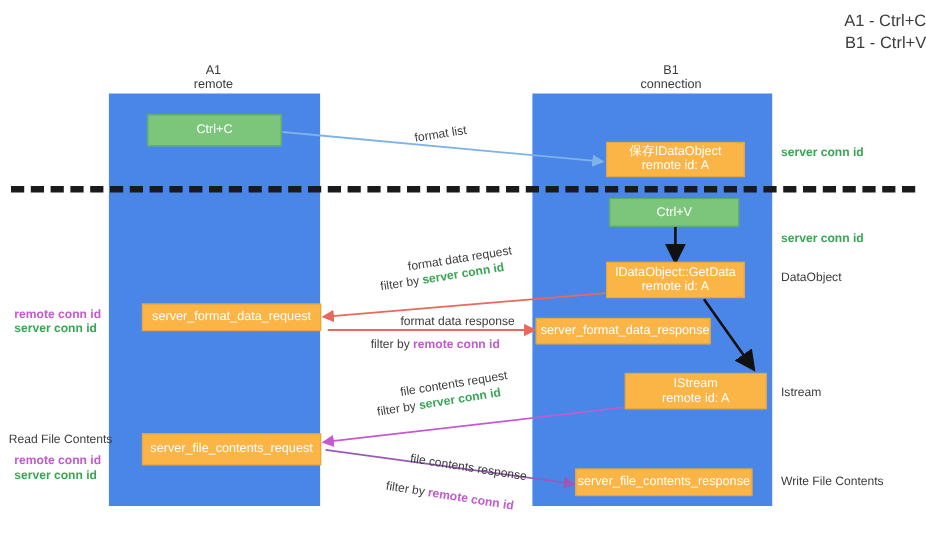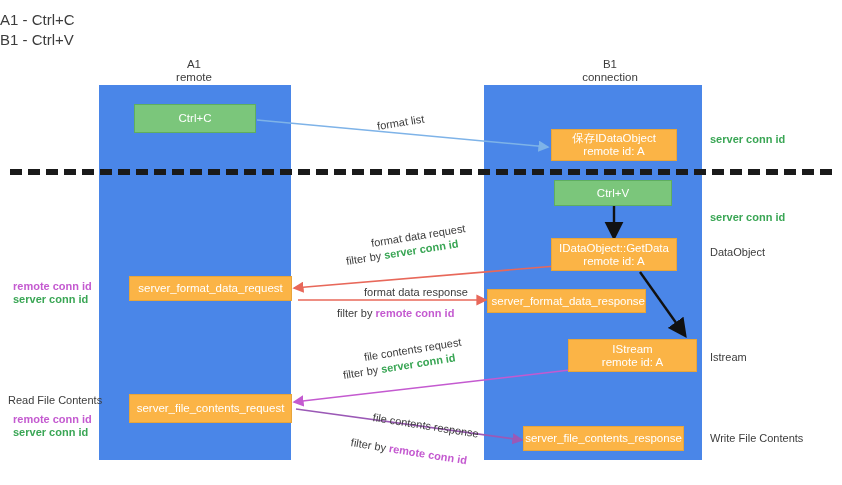--- a/index.html
+++ b/index.html
@@ -8,21 +8,21 @@
     background:#ffffff;
     font-family:"Liberation Sans", sans-serif;
     color:#3c3c3c;
     overflow:hidden;
   }
   #stage{position:relative;width:842px;height:485px;}
 
   
   .title{
     position:absolute;left:0;top:10px;width:842px;
-    text-align:left;font-size:15px;line-height:20px;color:#3c3c3c;
+    text-align:right;font-size:15px;line-height:20px;color:#3c3c3c;
   }
 
   
   .lane-head{position:absolute;text-align:center;font-size:11.5px;line-height:13px;color:#3c3c3c;}
   .lane-head .l1{display:block;}
   .lane-head .l2{display:block;}
 
   
   .lane{position:absolute;background:#4a86e8;}
 

